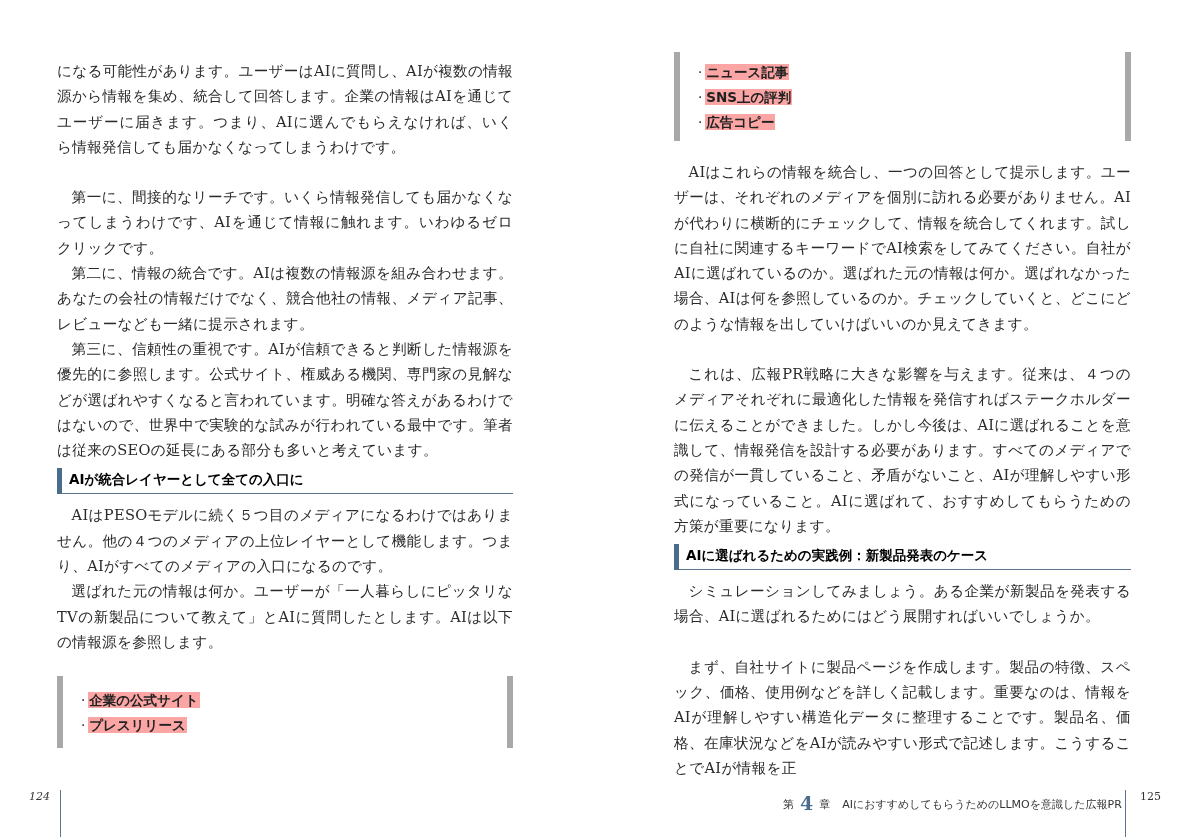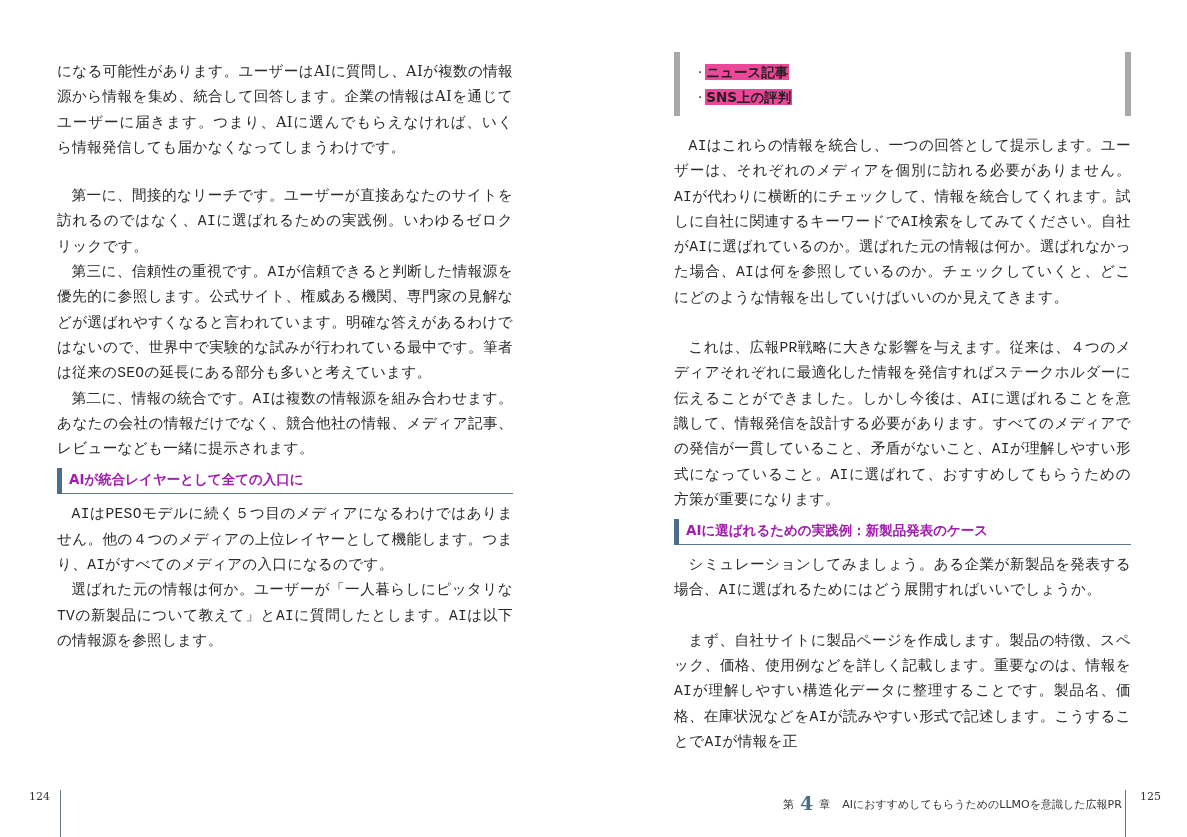--- a/index.html
+++ b/index.html
@@ -10,75 +10,80 @@
   .page { position: absolute; top: 0; height: 837px; }
   .page-left { left: 0; width: 593px; }
   .page-right { left: 593px; width: 594px; }
   .col { position: absolute; }
   .page-left .col { left: 57px; width: 456px; }
   .page-right .col { left: 81px; width: 457px; }
   .para {
     font-size: 14.6px; line-height: 25.3px; margin: 0; text-align: justify;
     letter-spacing: 0.3px;
   }
-  .indent { text-indent: 1em; font-family: Liberation Mono, monospace; }
+  .indent { text-indent: 1em; }
   .gap { height: 25px; }
   .heading {
     position: relative; font-family: "DejaVu Sans", "Liberation Sans", sans-serif; font-weight: bold;
-    font-size: 13.5px; color: #a21caf; padding: 3px 0 4px 12px; margin: 6px 0 8px 0;
+    font-size: 13.5px; color: #000000; padding: 3px 0 4px 12px; margin: 6px 0 8px 0;
     border-bottom: 1.5px solid #5a7690;
   }
   .heading::before {
     content: ""; position: absolute; left: 0; top: 0; bottom: -1px; width: 5px; background: #4a6d8c;
   }
   .box {
     position: relative; margin: 0; padding: 12px 0 10px 18px;
     border-left: 6px solid #a8a8a8; border-right: 6px solid #a8a8a8;
   }
   .box-item {
     font-family: "DejaVu Sans", "Liberation Sans", sans-serif; font-weight: bold; font-size: 13.5px;
     line-height: 25px; color: #222;
   }
   .box-item .dot { font-weight: normal; margin-right: 3px; }
-  .box-item .hl { background: #ec4899; padding: 0 1px; }
+  .box-item .hl { background: #fca5a5; padding: 0 1px; }
   .folio {
     position: absolute; top: 790px; font-size: 11px; color: #333;
   }
   .vline { position: absolute; top: 790px; width: 1px; height: 47px; background: #5a7690; }
   .running {
     position: absolute; top: 790px; font-family: "DejaVu Sans", "Liberation Sans", sans-serif; font-size: 11px; color: #333;
     white-space: nowrap;
   }
   .running .chap-num { color: #4a6d8c; font-family: "DejaVu Serif", serif; font-weight: bold; font-size: 19px; margin: 0 6px; position: relative; top: 2px; }
   .running .chap-title { margin-left: 12px; }
 </style>
 </head>
 <body>
 
 <div class="page page-left">
   <div class="col" style="top:58px;">
     <p class="para">になる可能性があります。ユーザーはAIに質問し、AIが複数の情報源から情報を集め、統合して回答します。企業の情報はAIを通じてユーザーに届きます。つまり、AIに選んでもらえなければ、いくら情報発信しても届かなくなってしまうわけです。</p>
     <div class="gap"></div>
-    <p class="para indent">第一に、間接的なリーチです。ユーザーが直接あなたのサイトを訪れるのではなく、AIに選ばれるための実践例。いわゆるゼロクリックです。</p>
+    <p class="para indent">第一に、間接的なリーチです。いくら情報発信しても届かなくなってしまうわけです、AIを通じて情報に触れます。いわゆるゼロクリックです。</p>
+    <p class="para indent">第二に、情報の統合です。AIは複数の情報源を組み合わせます。あなたの会社の情報だけでなく、競合他社の情報、メディア記事、レビューなども一緒に提示されます。</p>
     <p class="para indent">第三に、信頼性の重視です。AIが信頼できると判断した情報源を優先的に参照します。公式サイト、権威ある機関、専門家の見解などが選ばれやすくなると言われています。明確な答えがあるわけではないので、世界中で実験的な試みが行われている最中です。筆者は従来のSEOの延長にある部分も多いと考えています。</p>
-    <p class="para indent">第二に、情報の統合です。AIは複数の情報源を組み合わせます。あなたの会社の情報だけでなく、競合他社の情報、メディア記事、レビューなども一緒に提示されます。</p>
     <div class="heading">AIが統合レイヤーとして全ての入口に</div>
     <p class="para indent">AIはPESOモデルに続く５つ目のメディアになるわけではありません。他の４つのメディアの上位レイヤーとして機能します。つまり、AIがすべてのメディアの入口になるのです。</p>
     <p class="para indent">選ばれた元の情報は何か。ユーザーが「一人暮らしにピッタリなTVの新製品について教えて」とAIに質問したとします。AIは以下の情報源を参照します。</p>
     <div style="height:22px;"></div>
+    <div class="box">
+      <div class="box-item"><span class="dot">·</span><span class="hl">企業の公式サイト</span></div>
+      <div class="box-item"><span class="dot">·</span><span class="hl">プレスリリース</span></div>
+    </div>
   </div>
-  <div class="folio" style="left:29px;">124</div>
+  <div class="folio" style="left:29px;font-style:italic;">124</div>
   <div class="vline" style="left:60px;"></div>
 </div>
 
 <div class="page page-right">
   <div class="col" style="top:52px;">
     <div class="box" style="padding-top:8px; padding-bottom:6px;">
       <div class="box-item"><span class="dot">·</span><span class="hl">ニュース記事</span></div>
       <div class="box-item"><span class="dot">·</span><span class="hl">SNS上の評判</span></div>
+      <div class="box-item"><span class="dot">·</span><span class="hl">広告コピー</span></div>
     </div>
     <div style="height:18px;"></div>
     <p class="para indent">AIはこれらの情報を統合し、一つの回答として提示します。ユーザーは、それぞれのメディアを個別に訪れる必要がありません。AIが代わりに横断的にチェックして、情報を統合してくれます。試しに自社に関連するキーワードでAI検索をしてみてください。自社がAIに選ばれているのか。選ばれた元の情報は何か。選ばれなかった場合、AIは何を参照しているのか。チェックしていくと、どこにどのような情報を出していけばいいのか見えてきます。</p>
     <div class="gap"></div>
     <p class="para indent">これは、広報PR戦略に大きな影響を与えます。従来は、４つのメディアそれぞれに最適化した情報を発信すればステークホルダーに伝えることができました。しかし今後は、AIに選ばれることを意識して、情報発信を設計する必要があります。すべてのメディアでの発信が一貫していること、矛盾がないこと、AIが理解しやすい形式になっていること。AIに選ばれて、おすすめしてもらうための方策が重要になります。</p>
     <div class="heading">AIに選ばれるための実践例：新製品発表のケース</div>
     <p class="para indent">シミュレーションしてみましょう。ある企業が新製品を発表する場合、AIに選ばれるためにはどう展開すればいいでしょうか。</p>
     <div class="gap"></div>
     <p class="para indent">まず、自社サイトに製品ページを作成します。製品の特徴、スペック、価格、使用例などを詳しく記載します。重要なのは、情報をAIが理解しやすい構造化データに整理することです。製品名、価格、在庫状況などをAIが読みやすい形式で記述します。こうすることでAIが情報を正</p>
   </div>

